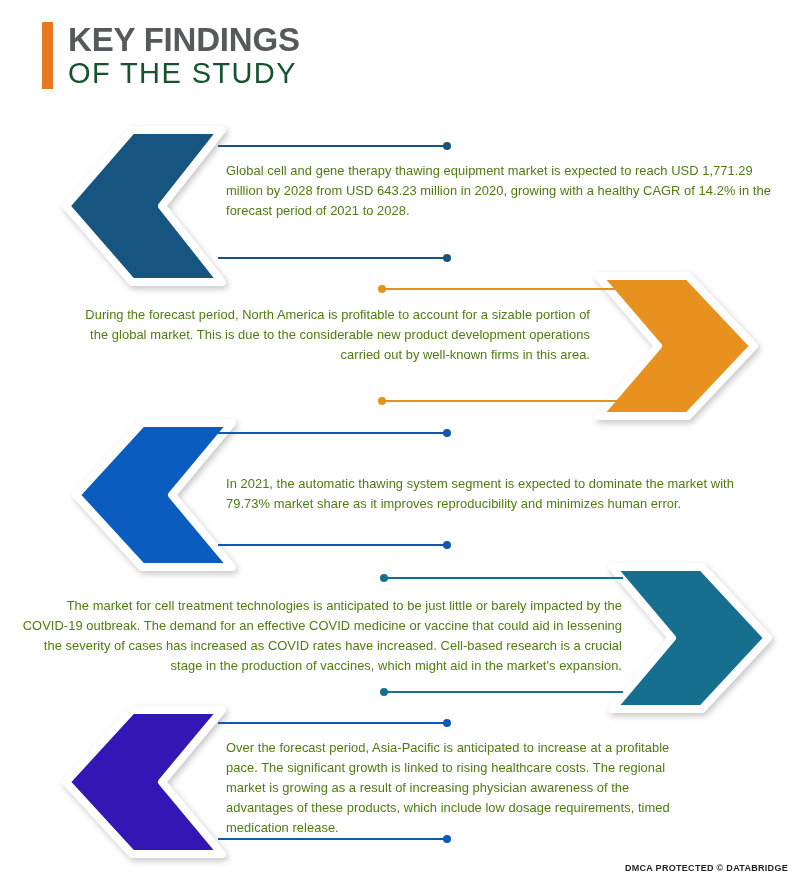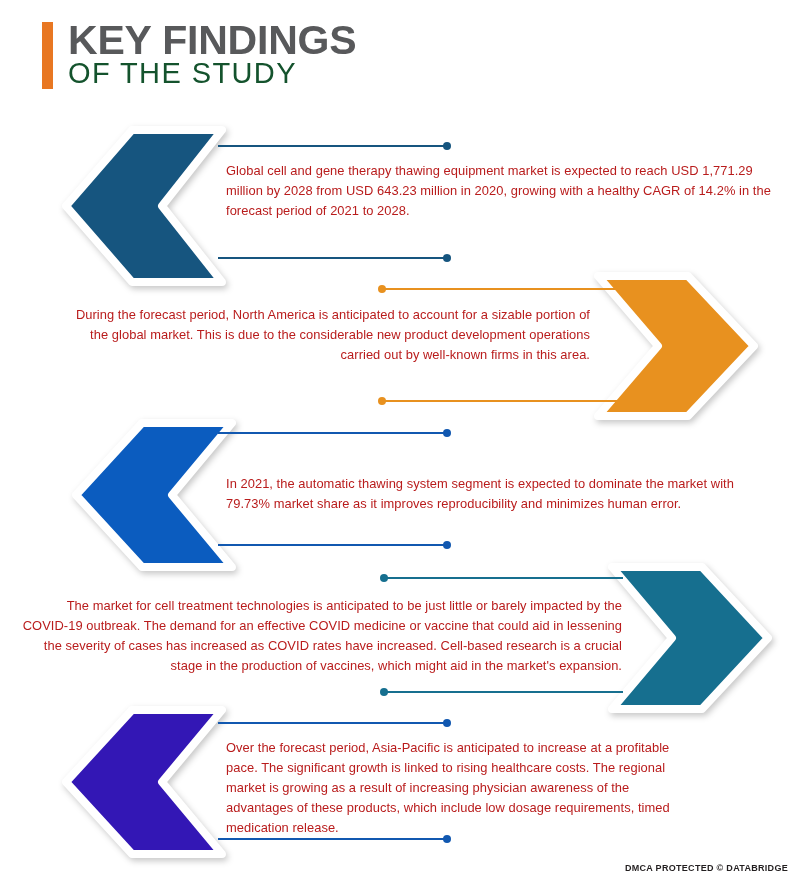--- a/index.html
+++ b/index.html
@@ -28,21 +28,21 @@
     align-items: stretch;
   }
   #title-bar {
     width: 11px;
     background: #E87722;
     margin-right: 15px;
     flex: none;
   }
   #title-text { padding-top: 1px; }
   #title-main {
-    font-size: 41px;
+    font-size: 33px;
     font-weight: bold;
     color: #58595B;
     letter-spacing: -0.2px;
     line-height: 34px;
     white-space: nowrap;
   }
   #title-sub {
     font-size: 29px;
     font-weight: normal;
     color: #14532d;
@@ -76,21 +76,21 @@
     height: 8px;
     border-radius: 50%;
   }
   .conn.dot-right .dot { right: -1px; }
   .conn.dot-left  .dot { left: -1px; }
 
   .body-text {
     position: absolute;
     font-size: 12.9px;
     line-height: 20px;
-    color: #b91c1c;
+    color: #4d7c0f;
     letter-spacing: 0.05px;
   }
   .body-text.right { text-align: right; }
 
   
   #footer {
     position: absolute;
     right: 12px;
     bottom: 14px;
     font-size: 9px;
@@ -137,21 +137,21 @@
       <svg width="180" height="148" viewBox="0 0 180 148" aria-hidden="true">
         <path d="M20 4 L110 4 L176 74 L110 144 L20 144 L80 74 Z" fill="#E8911F" stroke="#ffffff" stroke-width="8" stroke-linejoin="round"></path>
       </svg>
     </div>
 
     <div class="conn dot-left" style="left:379px; top:288px; width:240px;">
       <div class="bar" style="background:#E8911F;"></div>
       <div class="dot" style="background:#E8911F;"></div>
     </div>
 
-    <div class="body-text right" style="left:70px; top:305px; width:520px;">During the forecast period, North America is anticipated to account for a sizable portion of the global market. This is due to the considerable new product development operations carried out by well-known firms in this area.</div>
+    <div class="body-text right" style="left:70px; top:305px; width:520px;">During the forecast period, North America is profitable to account for a sizable portion of the global market. This is due to the considerable new product development operations carried out by well-known firms in this area.</div>
 
     <div class="conn dot-left" style="left:379px; top:400px; width:240px;">
       <div class="bar" style="background:#E8911F;"></div>
       <div class="dot" style="background:#E8911F;"></div>
     </div>
   </div>
 
   <div class="block">
     <div class="chevron-wrap" style="left:72px; top:419px;">
       <svg width="180" height="152" viewBox="0 0 180 152" aria-hidden="true">

